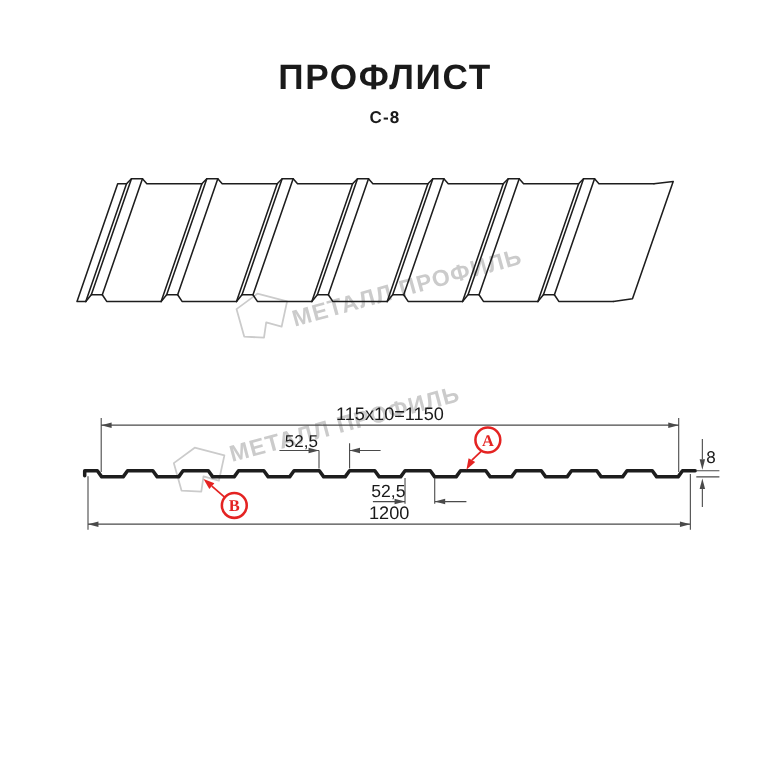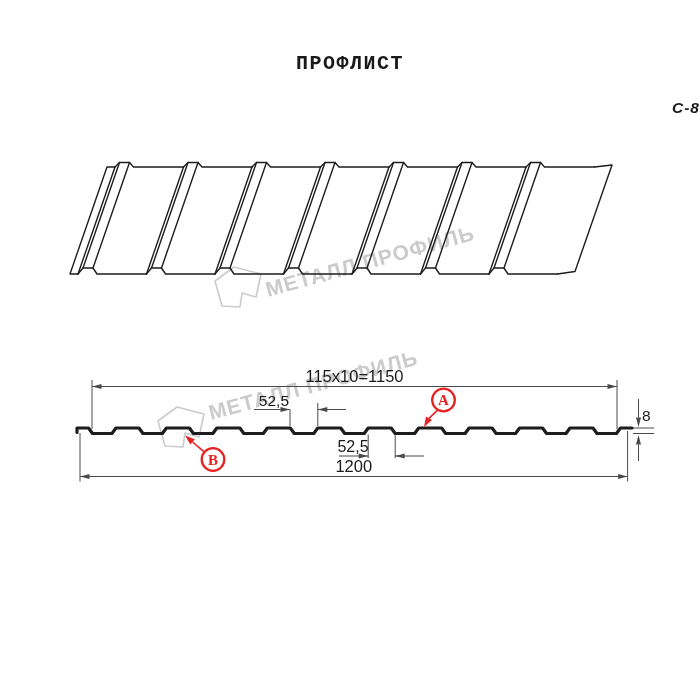--- a/index.html
+++ b/index.html
@@ -1,21 +1,21 @@
 <!DOCTYPE html>
 <html style="--accent: #e42322; --line: #1d1d1d; --dim-line: #4a4a4a; --text: #1a1a1a; --watermark: #cbcbcb; --background: #ffffff;"><head>
 <meta charset="utf-8">
 <style>
   html,body{margin:0;padding:0;}
   body{background:#fff;font-family:"Liberation Sans", sans-serif;}
   #page{position:relative;width:700px;height:700px;background:var(--background,#fff);overflow:hidden;}
   .title{position:absolute;left:0;top:52px;width:700px;text-align:center;
-         font-size:20px;font-weight:800;letter-spacing:1.5px;color:var(--text,#1a1a1a);font-family:Liberation Mono, monospace;}
-  .subtitle{position:absolute;left:0;top:99px;width:700px;text-align:right;
-         font-size:15.5px;font-weight:700;letter-spacing:1px;color:var(--text,#1a1a1a);font-style:italic;}
+         font-size:32px;font-weight:800;letter-spacing:1.5px;color:var(--text,#1a1a1a);}
+  .subtitle{position:absolute;left:0;top:99px;width:700px;text-align:center;
+         font-size:15.5px;font-weight:700;letter-spacing:1px;color:var(--text,#1a1a1a);}
   .footer-note{position:absolute;left:0;top:616px;width:700px;text-align:center;
          font-size:17px;font-weight:600;letter-spacing:.6px;color:var(--text,#1a1a1a);}
   svg{position:absolute;left:0;top:0;}
   .sheet3d{fill:none;stroke:var(--line,#1d1d1d);stroke-width:1.4;stroke-linejoin:round;stroke-linecap:round;}
   .profile{fill:none;stroke:var(--line,#1d1d1d);stroke-width:3.2;stroke-linejoin:round;stroke-linecap:round;}
   .dimline{fill:none;stroke:var(--dim-line,#4a4a4a);stroke-width:1;}
   .dimarrow{fill:var(--dim-line,#4a4a4a);stroke:none;}
   .dimtext{fill:var(--text,#1a1a1a);font-family:"Liberation Sans",sans-serif;}
   .wm{fill:var(--watermark,#cbcbcb);font-family:"Liberation Sans",sans-serif;
       font-size:21px;font-weight:600;letter-spacing:1px;}

